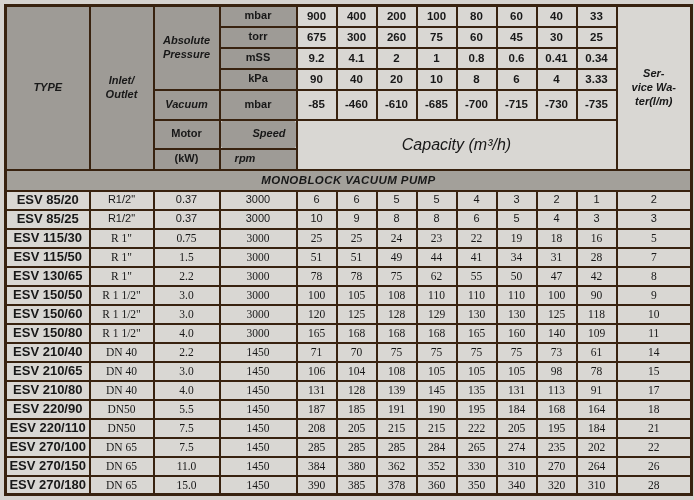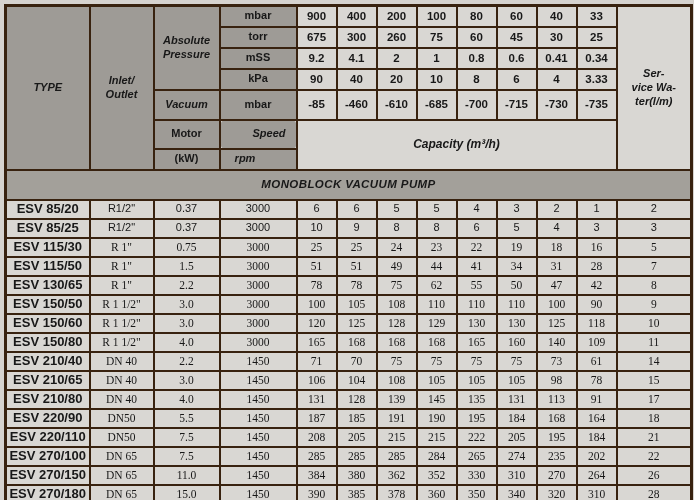--- a/index.html
+++ b/index.html
@@ -32,26 +32,26 @@
   }
   td.gray{background:var(--cell-gray);font-weight:bold;}
   td.light{background:var(--cell-light);}
   td.ital{font-style:italic;}
   td.pre{white-space:pre-line;}
   td.hval{background:var(--cell-light);font-weight:bold;font-size:11.5px;}
   td.band{
     background:var(--band-gray);font-weight:bold;font-style:italic;
     font-size:11.5px;letter-spacing:.4px;
   }
-  td.cap-head{font-weight:bold;font-style:italic;font-size:12px;text-align:center;}
+  td.cap-head{font-weight:normal;font-style:italic;font-size:16px;text-align:center;}
   td.sw-head{font-weight:bold;font-style:italic;font-size:11px;white-space:pre-line;}
   td.alignr{text-align:right;padding-right:10px;border-radius:6px;}
   td.alignr2{text-align:center;padding-right:26px;}
   tr.hp{height:21px;} tr.hv{height:30px;} tr.hm{height:29px;} tr.hu{height:21px;}
-  tr.hband{height:30px;}
+  tr.hband{height:21px;}
   tbody.rows tr{height:19px;}
   tbody.rows td{background:var(--cell-light);}
   tbody.rows td.type{font-weight:bold;font-size:13px;font-family:"Liberation Sans",sans-serif;}
   tbody.rows tr.serif td:not(.type){font-family:"Liberation Serif",serif;font-size:11.5px;}
   tbody.rows tr.sans td:not(.type){font-family:"Liberation Sans",sans-serif;font-size:11px;}
 </style>
 </head>
 <body>
 
 <div class="page">

